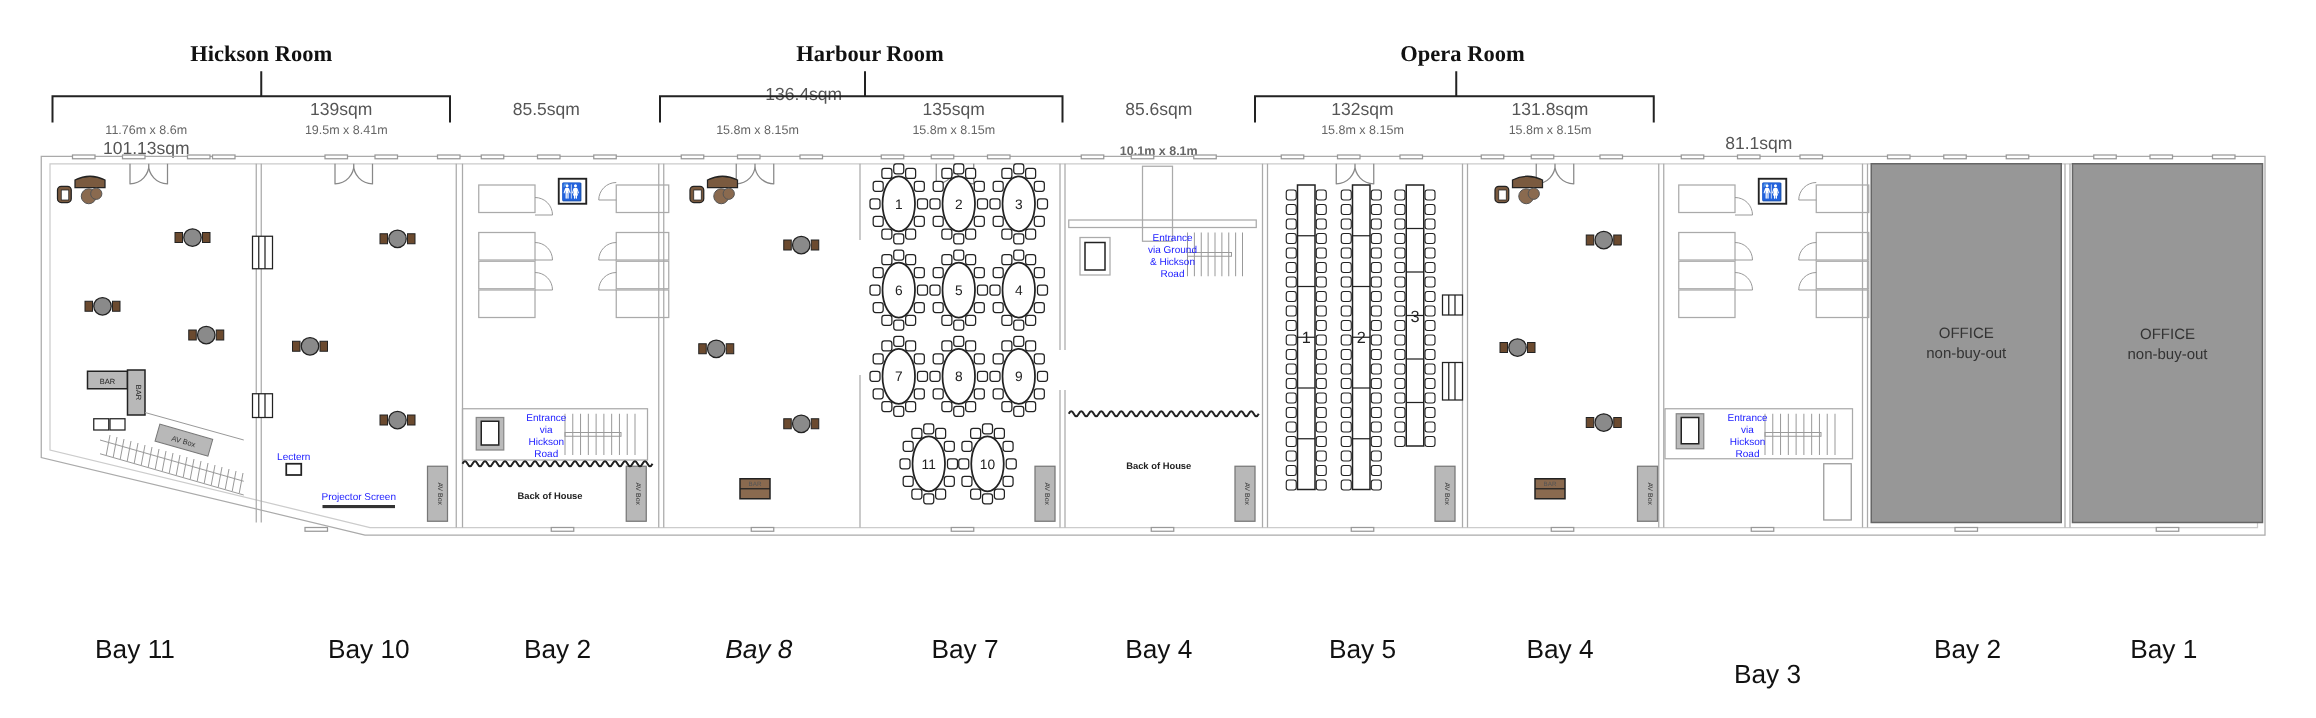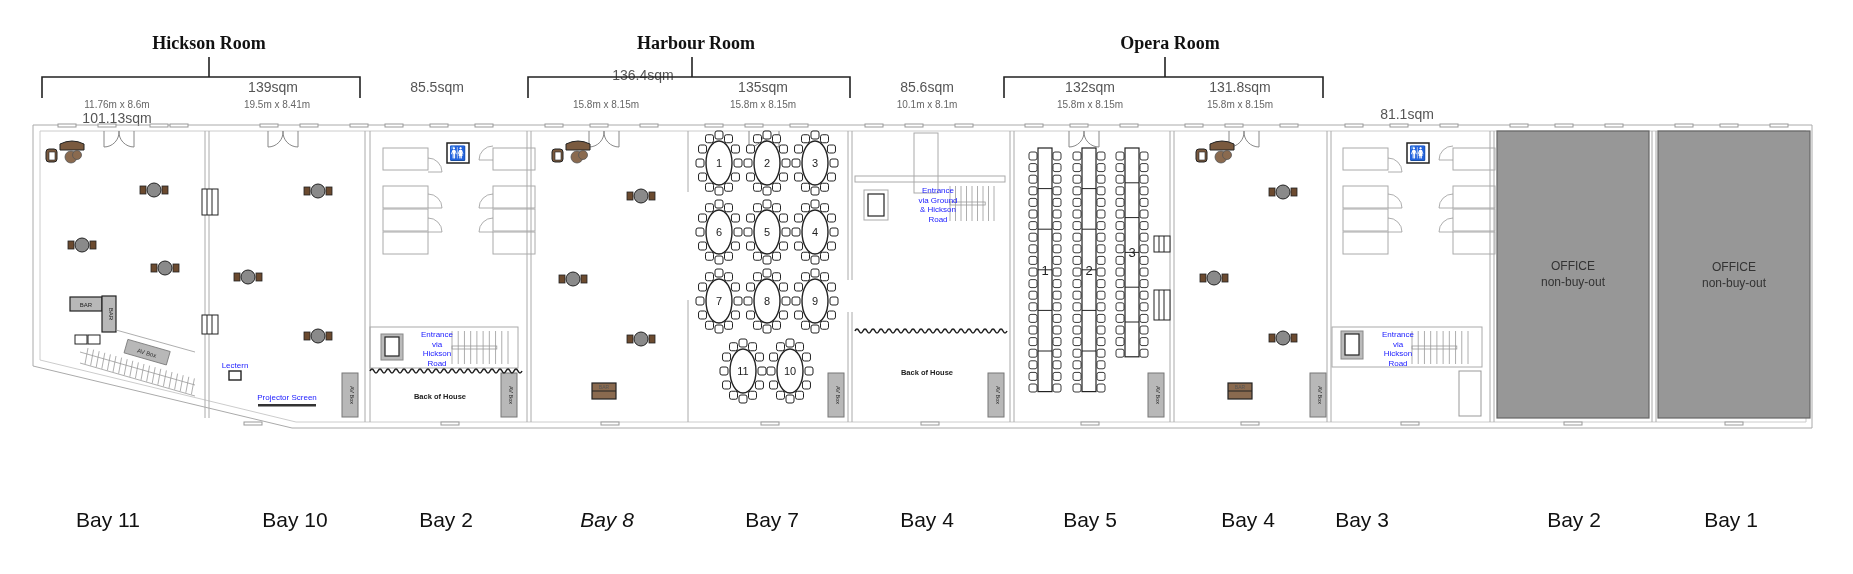--- a/index.html
+++ b/index.html
@@ -21,21 +21,21 @@
 <div class="area" style="left:117px; top:86px;margin-top:24px;">101.13sqm</div>
 <div class="dims" style="left:117px; top:99px;">11.76m x 8.6m</div>
 <div class="area" style="left:273px; top:79px;">139sqm</div>
 <div class="dims" style="left:277px; top:99px;">19.5m x 8.41m</div>
 <div class="area" style="left:437px; top:79px;">85.5sqm</div>
 <div class="area" style="left:603px; top:67px;margin-left:40px;">136.4sqm</div>
 <div class="dims" style="left:606px; top:99px;">15.8m x 8.15m</div>
 <div class="area" style="left:763px; top:79px;">135sqm</div>
 <div class="dims" style="left:763px; top:99px;">15.8m x 8.15m</div>
 <div class="area" style="left:927px; top:79px;">85.6sqm</div>
-<div class="dims" style="left:927px; top:99px;">10.1m x 8.1m</div>
+<div class="dims" style="left:927px; top:116px;font-weight:bold;">10.1m x 8.1m</div>
 <div class="area" style="left:1090px; top:79px;">132sqm</div>
 <div class="dims" style="left:1090px; top:99px;">15.8m x 8.15m</div>
 <div class="area" style="left:1240px; top:79px;">131.8sqm</div>
 <div class="dims" style="left:1240px; top:99px;">15.8m x 8.15m</div>
 <div class="area" style="left:1407px; top:79px;margin-top:27px;">81.1sqm</div>
 
 <svg id="plan" width="1853" height="574" viewBox="0 0 1853 574">
 
   <g stroke="#222" stroke-width="1.6" fill="none">
     <path d="M42,98 V77 H360 V98 M209,77 V57"></path>
@@ -757,15 +757,15 @@
 </svg>
 
 <div class="bay-label" style="left:108px;text-align:right;">Bay 11</div>
 <div class="bay-label" style="left:295px;">Bay 10</div>
 <div class="bay-label" style="left:446px;">Bay 2</div>
 <div class="bay-label" style="left:607px;font-style:italic;">Bay 8</div>
 <div class="bay-label" style="left:772px;">Bay 7</div>
 <div class="bay-label" style="left:927px;">Bay 4</div>
 <div class="bay-label" style="left:1090px;">Bay 5</div>
 <div class="bay-label" style="left:1248px;">Bay 4</div>
-<div class="bay-label" style="left:1362px;">Bay 3</div>
+<div class="bay-label" style="left:1414px;margin-top:20px;">Bay 3</div>
 <div class="bay-label" style="left:1574px;">Bay 2</div>
 <div class="bay-label" style="left:1731px;">Bay 1</div>
 
 </body></html>

